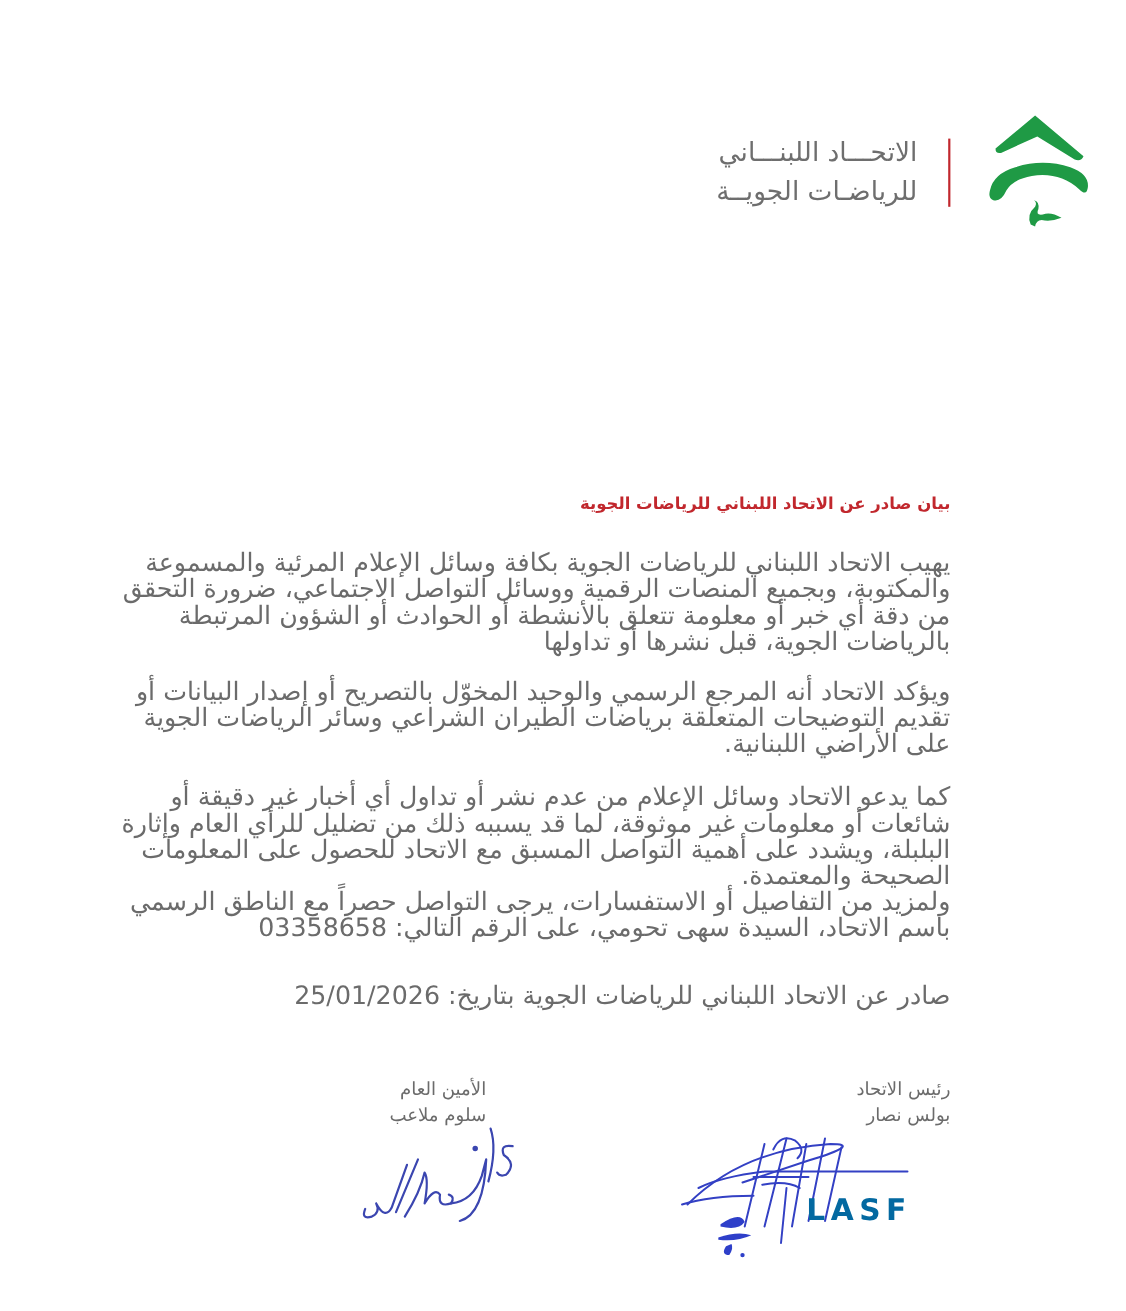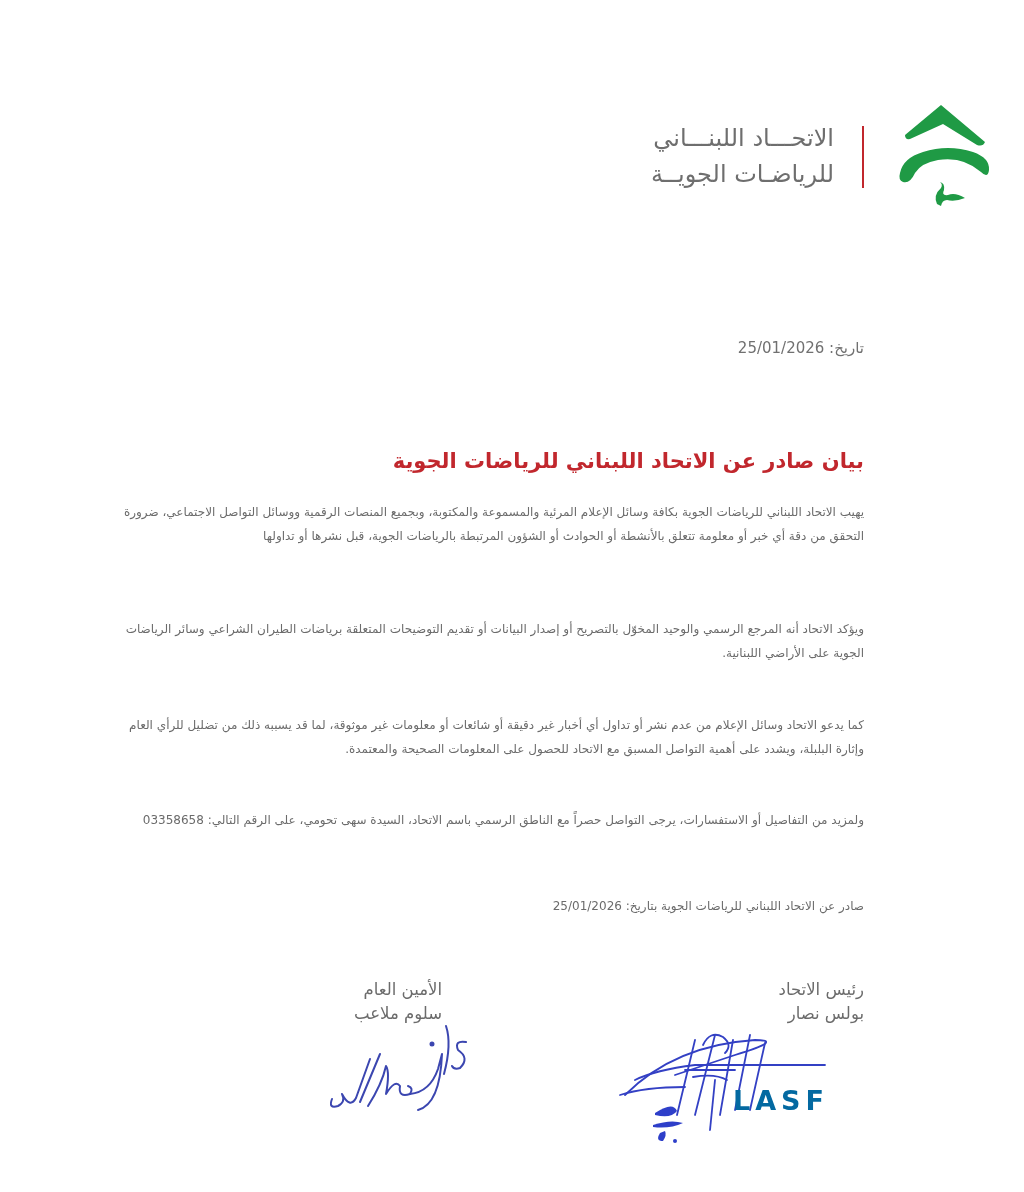--- a/index.html
+++ b/index.html
@@ -15,25 +15,25 @@
       right: 190px; top: 120px; width: 300px;
       font-size: 24px; line-height: 36px; color: #6e6e6e; letter-spacing: 0.5px;
     }
     .divider { left: 862px; top: 126px; width: 2px; height: 62px; background: #c1272d; }
     .logo { left: 893px; top: 100px; width: 100px; height: 110px; }
 
     
     .ref { right: 160px; top: 338px; width: 300px; font-size: 15px; line-height: 20px; color: #707070; }
 
     
-    .title { right: 160px; top: 449px; width: 700px; font-size: 21px; font-weight: bold; color: #c1272d; }
+    .title { right: 160px; top: 449px; width: 700px; font-size: 15px; font-weight: bold; color: #c1272d; }
 
     
     .para {
-      right: 160px; width: 760px; font-size: 12px; line-height: 24px; color: #6b6b6b;
+      right: 160px; width: 760px; font-size: 23px; line-height: 24px; color: #6b6b6b;
     }
     .p1 { top: 500px; }
     .p2 { top: 617px; }
     .p3 { top: 713px; }
     .p4 { top: 808px; }
     .p5 { top: 876px; margin-top: 18px; }
 
     
     .sig-block { font-size: 16.5px; line-height: 24px; color: #6b6b6b; width: 200px; margin-top: 34px; }
     .sig-right { right: 160px; top: 944px; }
@@ -58,24 +58,20 @@
 <div class="abs divider"></div>
 <div class="abs logo">
   <svg viewBox="0 0 100 110" width="100" height="110">
     <path d="M48 5 L92 42 Q90 47 84 45 L50 24 L17 39 Q12 40 12 35 Z" fill="#1f9a45"></path>
     <path d="M7 73 Q10 58 30 52 Q55 44 80 52 Q97 58 96 70 Q95 79 88 72 Q70 56 45 60 Q28 63 22 73 Q17 84 10 82 Q5 80 7 73 Z" fill="#1f9a45"></path>
     <path d="M44 104 Q40 95 48 88 Q50 84 47 82 Q52 83 51 90 Q48 96 55 95 Q62 92 72 98 Q62 102 54 100 Q49 100 48 106 Z" fill="#1f9a45"></path>
   </svg>
 </div>
 
 <div class="abs ref rtl">
-  <div>
-    <span>تاريخ:</span>
-    <span>25/01/2026</span>
-  </div>
 </div>
 
 <div class="abs title rtl">بيان صادر عن الاتحاد اللبناني للرياضات الجوية</div>
 
 <div class="abs para p1 rtl">يهيب الاتحاد اللبناني للرياضات الجوية بكافة وسائل الإعلام المرئية والمسموعة والمكتوبة، وبجميع المنصات الرقمية ووسائل التواصل الاجتماعي، ضرورة التحقق من دقة أي خبر أو معلومة تتعلق بالأنشطة أو الحوادث أو الشؤون المرتبطة بالرياضات الجوية، قبل نشرها أو تداولها</div>
 <div class="abs para p2 rtl">ويؤكد الاتحاد أنه المرجع الرسمي والوحيد المخوّل بالتصريح أو إصدار البيانات أو تقديم التوضيحات المتعلقة برياضات الطيران الشراعي وسائر الرياضات الجوية على الأراضي اللبنانية.</div>
 <div class="abs para p3 rtl">كما يدعو الاتحاد وسائل الإعلام من عدم نشر أو تداول أي أخبار غير دقيقة أو شائعات أو معلومات غير موثوقة، لما قد يسببه ذلك من تضليل للرأي العام وإثارة البلبلة، ويشدد على أهمية التواصل المسبق مع الاتحاد للحصول على المعلومات الصحيحة والمعتمدة.</div>
 <div class="abs para p4 rtl">ولمزيد من التفاصيل أو الاستفسارات، يرجى التواصل حصراً مع الناطق الرسمي باسم الاتحاد، السيدة سهى تحومي، على الرقم التالي: 03358658</div>
 <div class="abs para p5 rtl">صادر عن الاتحاد اللبناني للرياضات الجوية بتاريخ: 25/01/2026</div>
 

